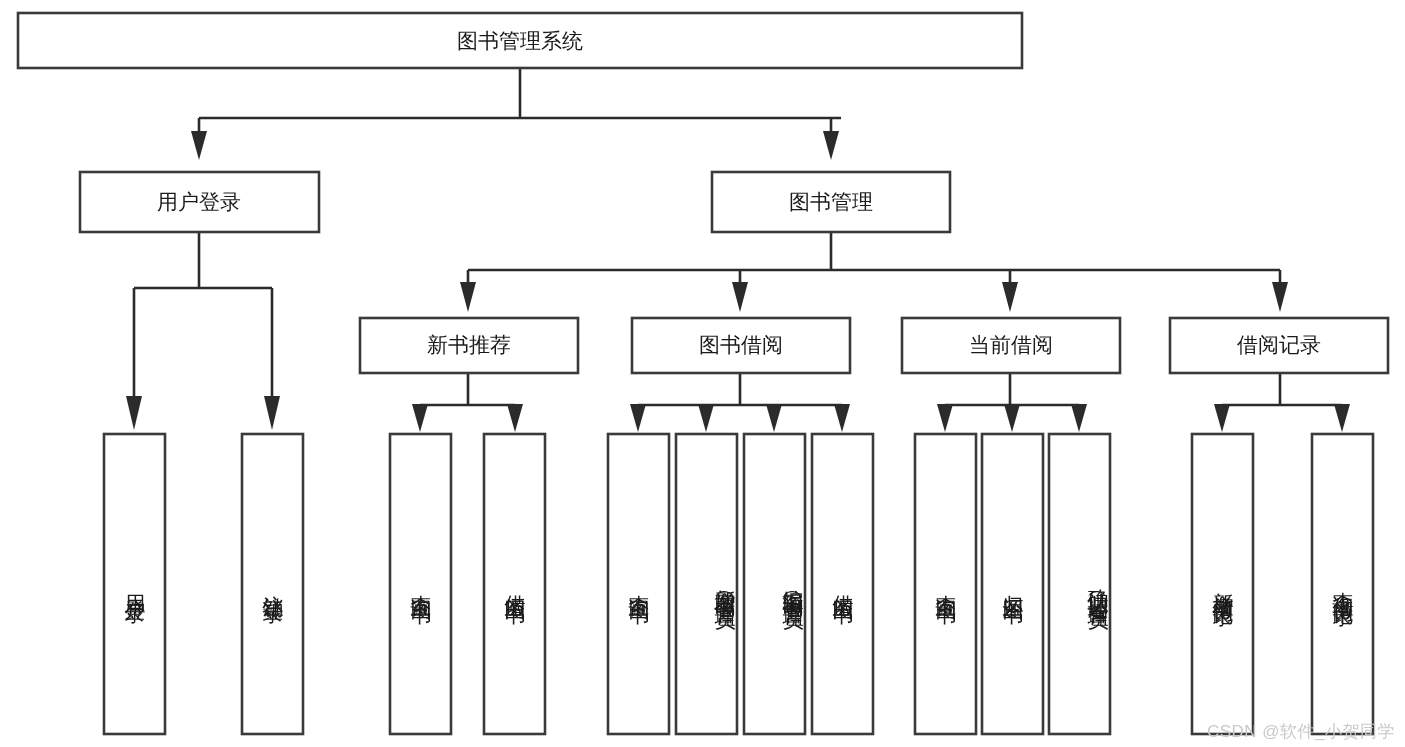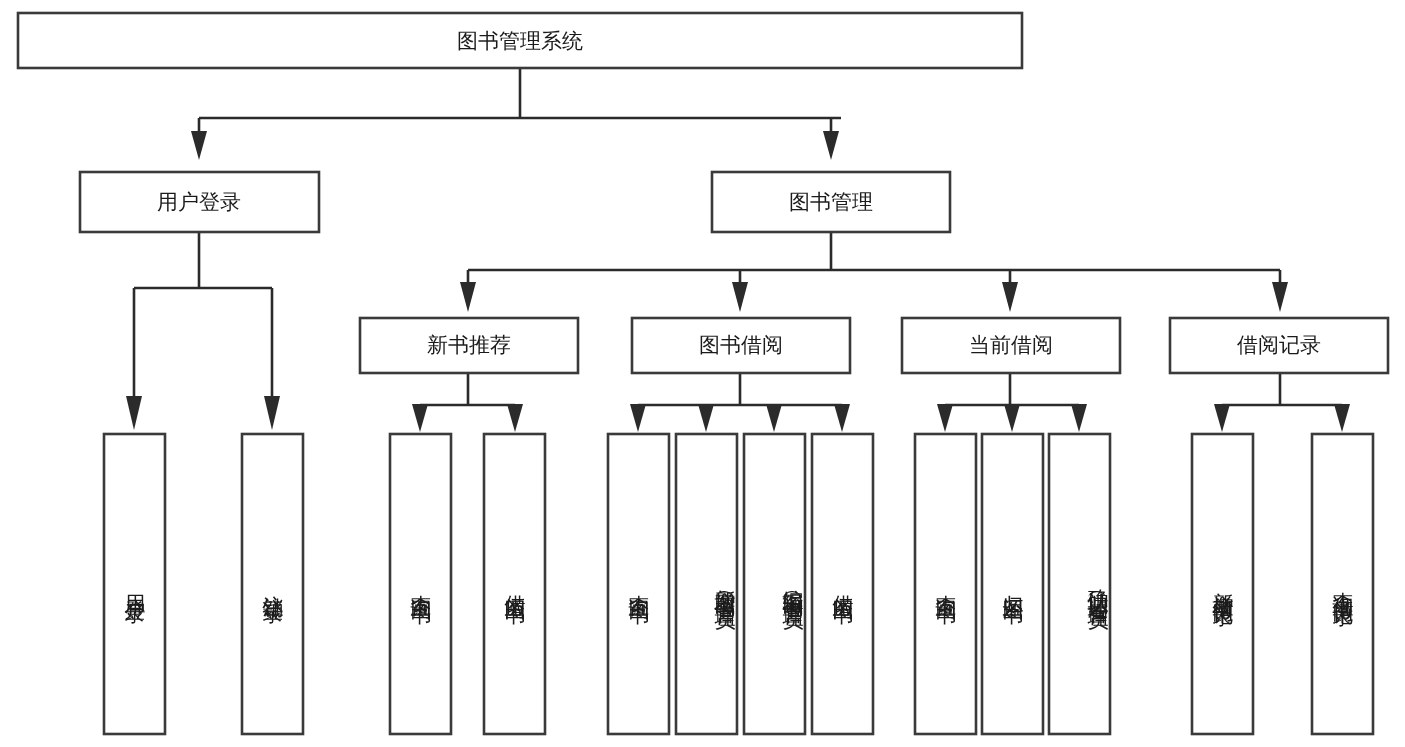--- a/index.html
+++ b/index.html
@@ -199,14 +199,15 @@
   <div class="node-label-v" style="left:608px; top:434px; width:61px; height:300px; display:flex; align-items:center; justify-content:center;">查询图书</div>
   <div class="node-label-v" style="left:676px; top:440px; width:61px; height:290px; display:flex; align-items:flex-start; justify-content:center;">新增图书（管理员）</div>
   <div class="node-label-v" style="left:744px; top:440px; width:61px; height:290px; display:flex; align-items:flex-start; justify-content:center;">编辑图书（管理员）</div>
   <div class="node-label-v" style="left:812px; top:434px; width:61px; height:300px; display:flex; align-items:center; justify-content:center;">借阅图书</div>
   <div class="node-label-v" style="left:915px; top:434px; width:61px; height:300px; display:flex; align-items:center; justify-content:center;">查询图书</div>
   <div class="node-label-v" style="left:982px; top:434px; width:61px; height:300px; display:flex; align-items:center; justify-content:center;">归还图书</div>
   <div class="node-label-v" style="left:1049px; top:440px; width:61px; height:290px; display:flex; align-items:flex-start; justify-content:center;">确认归还（管理员）</div>
   <div class="node-label-v" style="left:1192px; top:434px; width:61px; height:300px; display:flex; align-items:center; justify-content:center;">新增借阅记录</div>
   <div class="node-label-v" style="left:1312px; top:434px; width:61px; height:300px; display:flex; align-items:center; justify-content:center;">查询借阅记录</div>
 
+  <div class="watermark">CSDN @软件_小贺同学</div>
 
 </div>
 
 </body></html>

